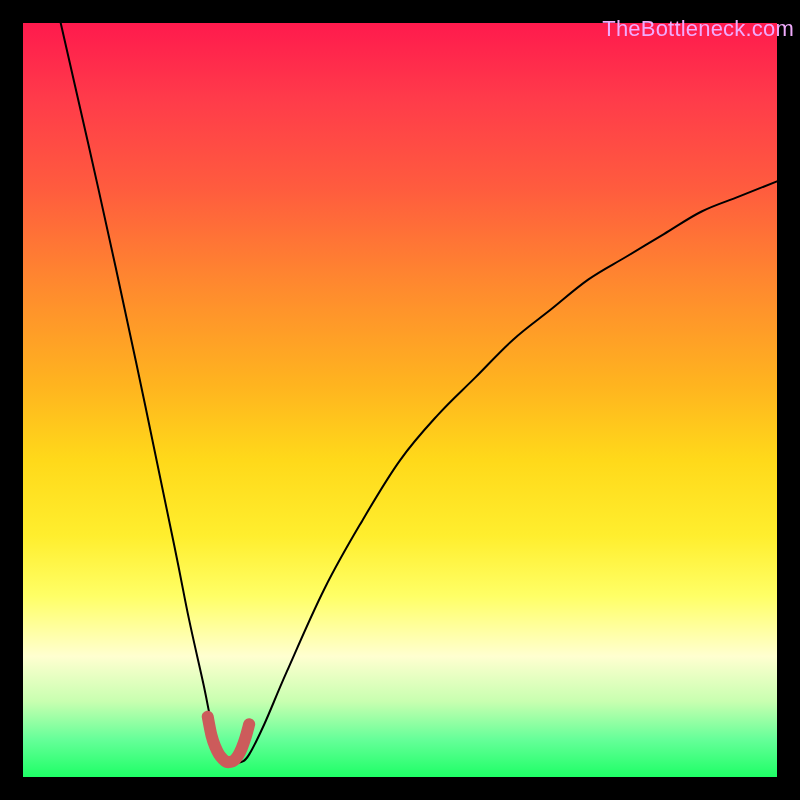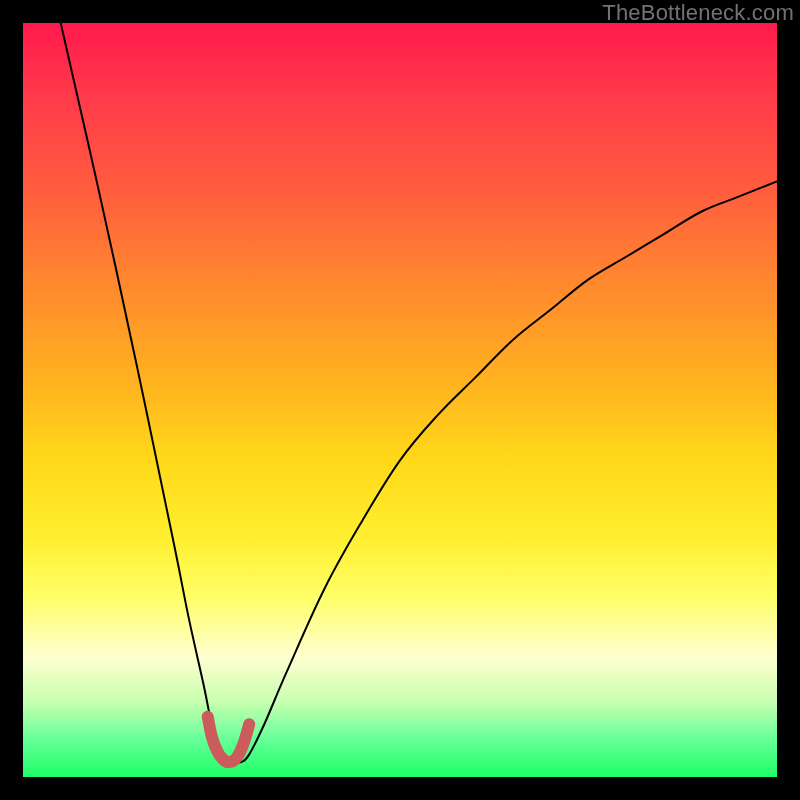--- a/index.html
+++ b/index.html
@@ -33,25 +33,25 @@
       #ffd91a 58%,
       #ffee2e 68%,
       #ffff66 76%,
       #ffffd0 84%,
       #c8ffb0 90%,
       #66ff99 95%,
       #1eff66 100%);
   }
   .watermark {
     position: absolute;
-    top: 0px;
+    top: 16px;
     right: 6px;
     font-size: 22px;
     font-weight: 500;
-    color: #737373;
+    color: #f0abfc;
     letter-spacing: 0.2px;
   }
   svg.curve {
     position: absolute;
     left: 0;
     top: 0;
     width: 754px;
     height: 754px;
     overflow: visible;
   }

